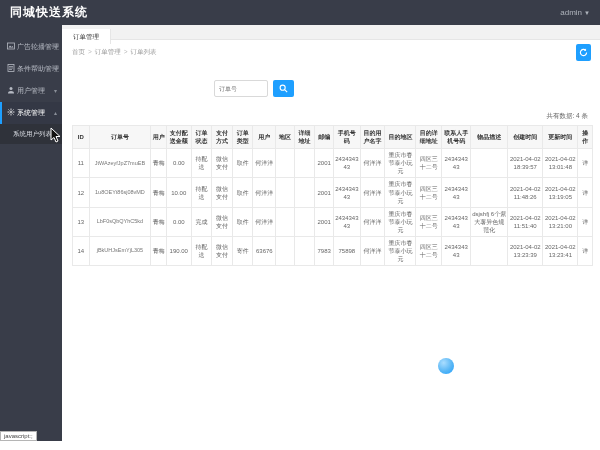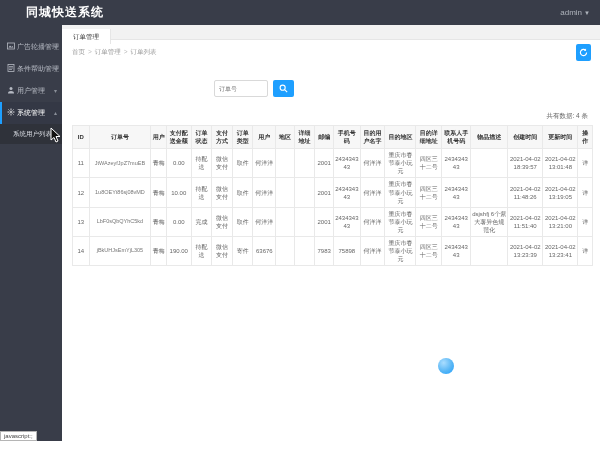--- a/index.html
+++ b/index.html
@@ -2,21 +2,21 @@
 <html><head>
 <meta charset="utf-8">
 <style>
   * { margin:0; padding:0; box-sizing:border-box; }
   html,body { width:600px; height:450px; background:#fff; overflow:hidden;
     font-family:"Liberation Sans","DejaVu Sans",sans-serif; }
   .page { position:relative; width:600px; height:450px; }
 
   
   .topbar { position:absolute; left:0; top:0; width:600px; height:25px; background:#393D49; z-index:5; }
-  .topbar .title { position:absolute; left:10px; top:0; line-height:25px; color:#fff; font-size:12px; font-weight:bold; letter-spacing:1px;margin-left:16px; }
+  .topbar .title { position:absolute; left:10px; top:0; line-height:25px; color:#fff; font-size:12px; font-weight:bold; letter-spacing:1px; }
   .topbar .userbox { position:absolute; right:10px; top:0; line-height:25px; color:#aeb3bb; font-size:8px; cursor:pointer; }
   .topbar .userbox .caret { font-size:6px; margin-left:2px; }
 
   
   .sidebar { position:absolute; left:0; top:25px; width:62px; height:416px; background:#393D49; z-index:4; }
   .menu { margin-top:11px; }
   .menu-item { position:relative; height:22px; line-height:22px; padding-left:7px; color:#b6bac3; font-size:7px; cursor:pointer; white-space:nowrap; }
   .menu-item .mi-icon { display:inline-block; width:8px; vertical-align:-1px; margin-right:2px; }
   .menu-item .arrow { position:absolute; right:5px; top:0; font-size:6px; color:#8a8f99; }
   .menu-item.active { color:#fff; background:#343845; border-left:2px solid #1E9FFF; padding-left:5px; }

